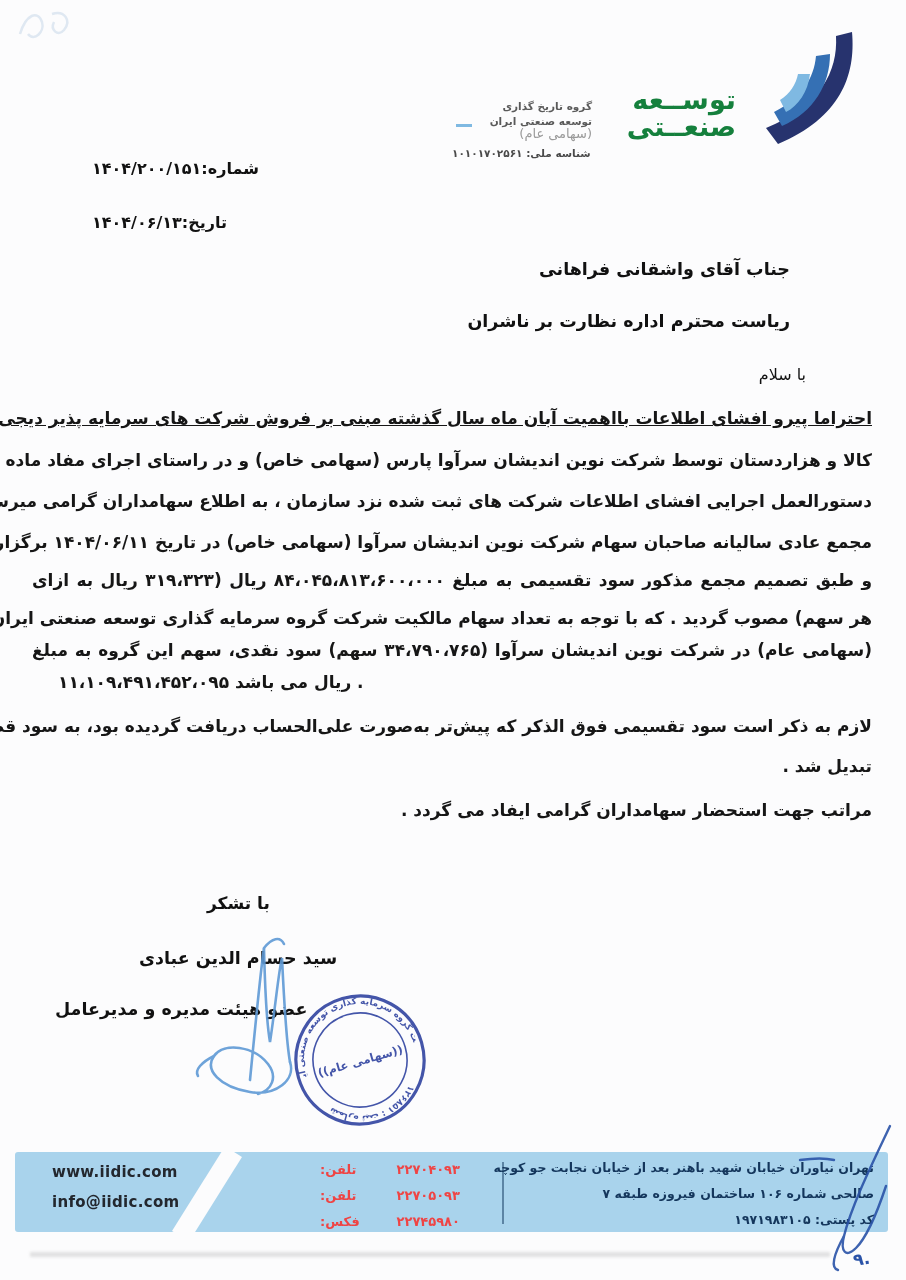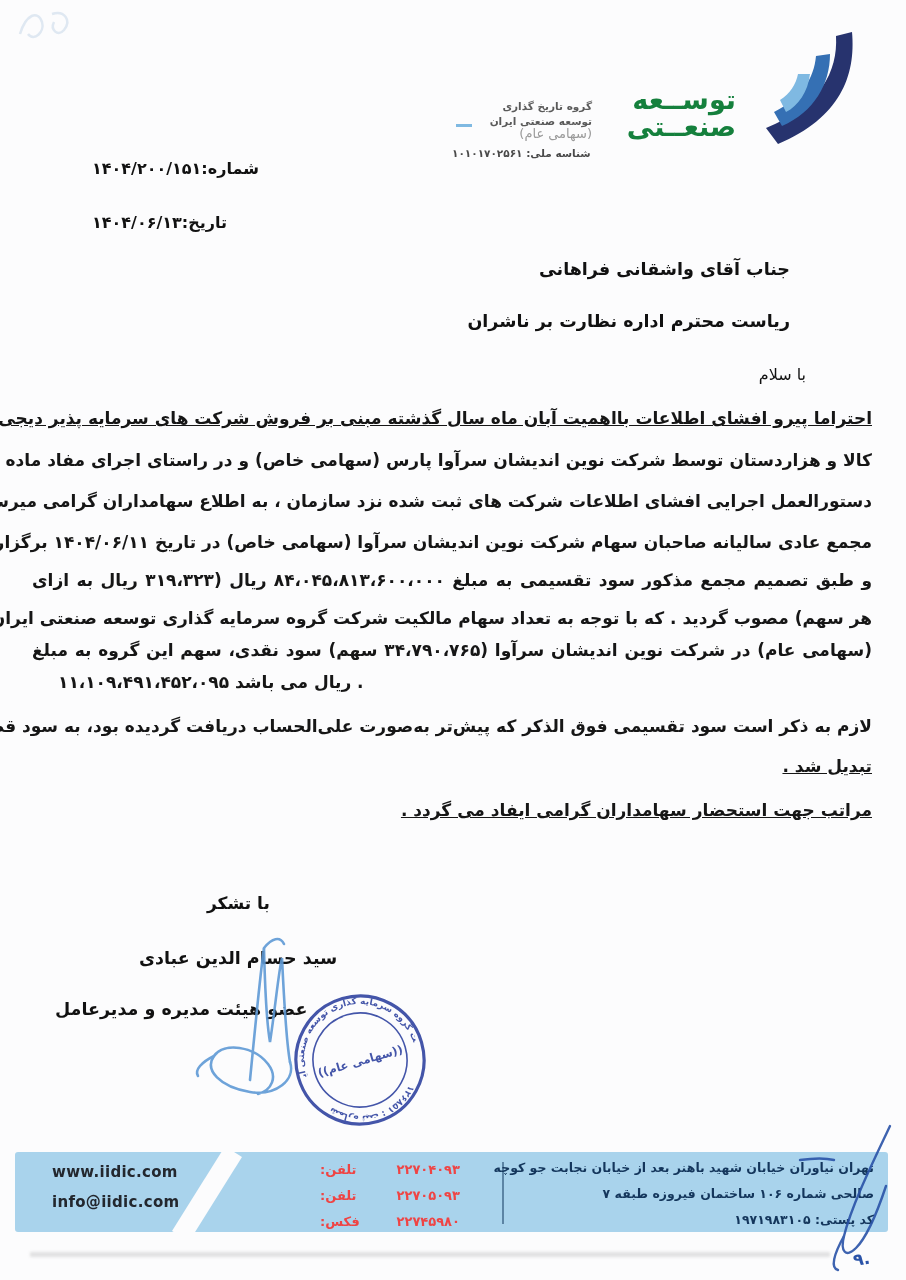--- a/index.html
+++ b/index.html
@@ -14,21 +14,21 @@
   .logo-dash{position:absolute;left:456px;top:124px;width:16px;height:3px;background:#7fb9e2;}
   .nat-id{position:absolute;left:452px;top:147px;width:140px;text-align:left;direction:rtl;
           font-size:10.5px;color:#4a4a4a;font-weight:bold;}
   
   .meta{position:absolute;left:92px;direction:rtl;font-weight:bold;font-size:16px;color:#111;}
   
   .rcpt{position:absolute;direction:rtl;font-weight:bold;font-size:17.5px;color:#111;}
   
   .bl{position:absolute;left:32px;right:34px;direction:rtl;font-weight:bold;font-size:17px;
       color:#161616;text-align:justify;text-align-last:justify;white-space:nowrap;}
-  .bl.al-right{text-align:right;text-align-last:right;text-decoration:underline;}
+  .bl.al-right{text-align:right;text-align-last:right;}
   .bl.al-left-ltr{direction:ltr;left:58px;right:auto;text-align:center;text-align-last:left;}
   
   .sig{position:absolute;direction:rtl;font-weight:bold;font-size:17.5px;color:#111;}
   
   .band{position:absolute;left:15px;top:1152px;width:873px;height:80px;background:#a9d3ec;border-radius:3px;}
   .band-slash{position:absolute;left:182px;top:-8px;width:20px;height:100px;background:#fcfcfd;transform:rotate(32deg);}
   .web{position:absolute;left:52px;direction:ltr;font-size:15px;font-weight:bold;color:#23272e;letter-spacing:.3px;}
   .ph-row{position:absolute;left:320px;width:140px;display:flex;flex-direction:row-reverse;justify-content:space-between;
           direction:rtl;font-size:13px;font-weight:bold;color:#ef4444;}
   .v-div{position:absolute;left:502px;top:1162px;width:2px;height:62px;background:#33597e;opacity:.65;}

